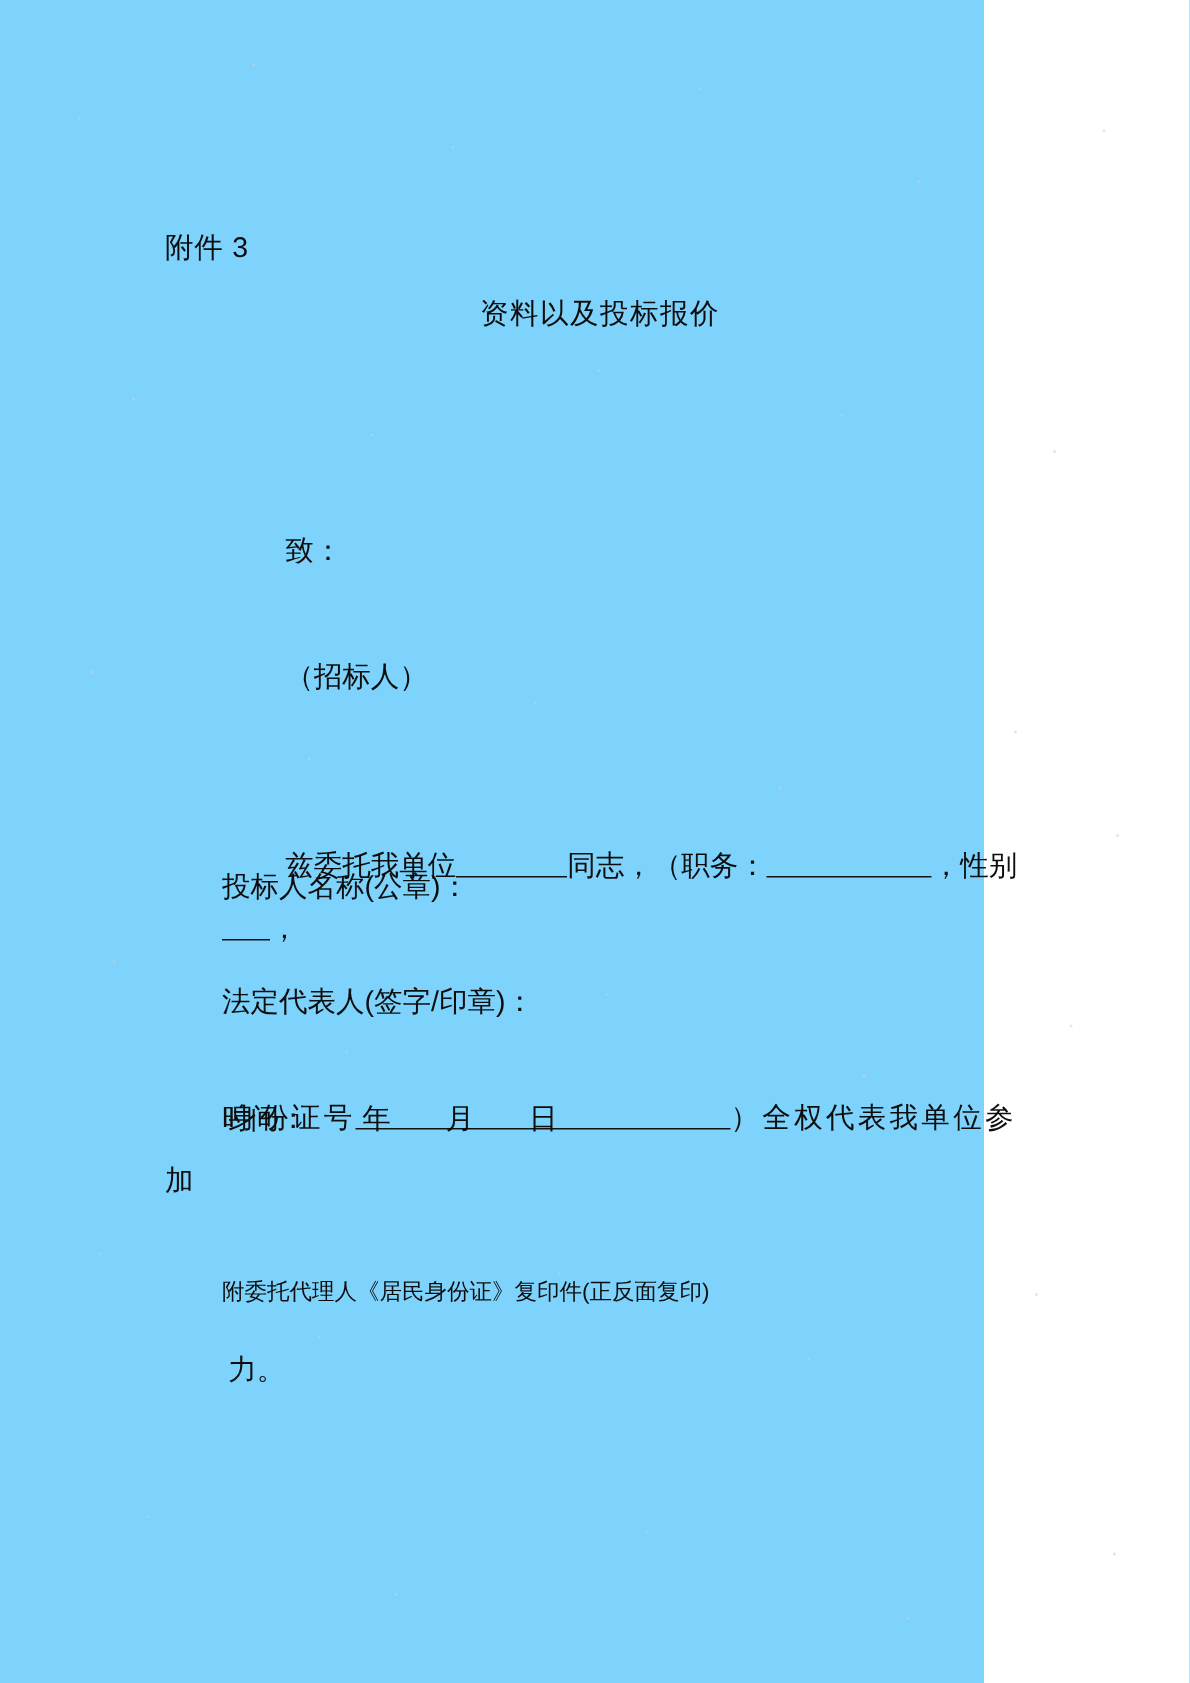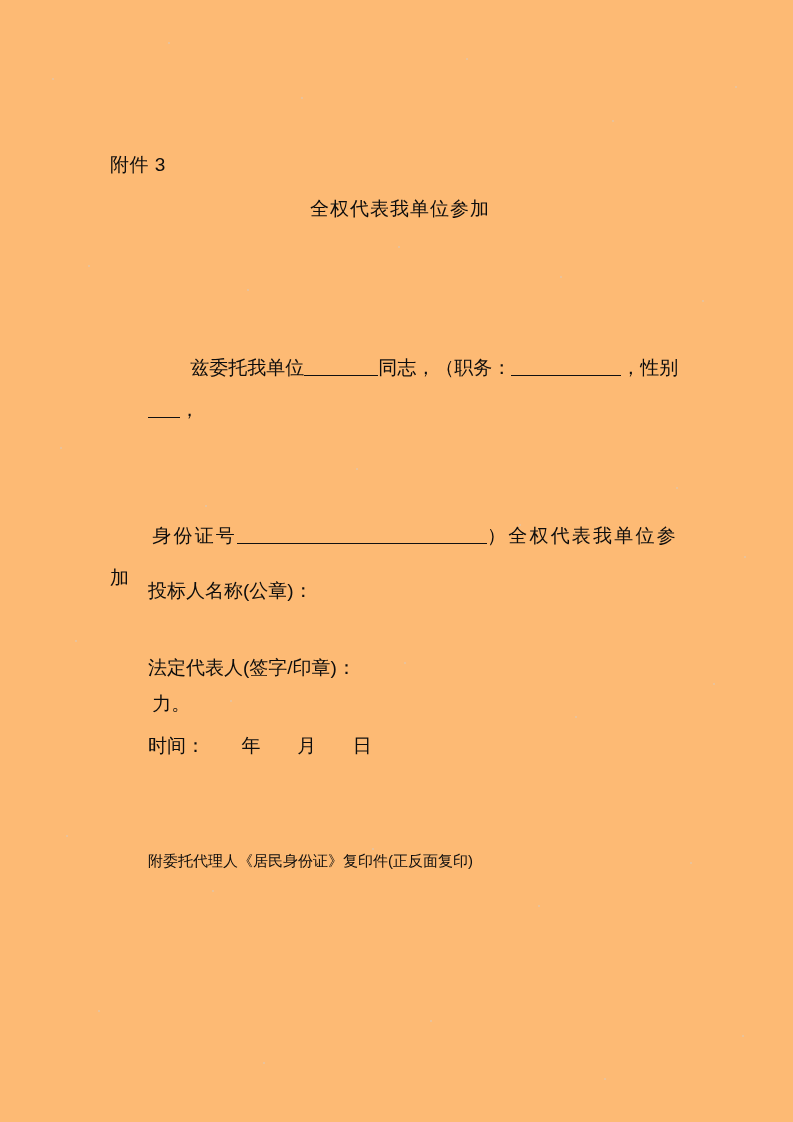--- a/index.html
+++ b/index.html
@@ -12,23 +12,23 @@
     background: #ffffff;
     font-family: "Liberation Serif", "DejaVu Serif", serif;
     color: #0d0d0d;
     position: relative;
     overflow: hidden;
   }
   .page {
     position: absolute;
     left: 0;
     top: 0;
-    width: 793px;
+    width: 656px;
     height: 1122px;
-    background: #fdba74;
+    background: #7dd3fc;
   }
   
   .speckle {
     position: absolute;
     width: 2px;
     height: 2px;
     background: #cfcfcf;
     border-radius: 50%;
     opacity: .55;
   }
@@ -163,24 +163,29 @@
   <div class="speckle" style="left:98px; top:1010px;"></div>
   <div class="speckle" style="left:263px; top:1062px;"></div>
   <div class="speckle" style="left:430px; top:1020px;"></div>
   <div class="speckle" style="left:604px; top:1078px;"></div>
   <div class="speckle" style="left:742px; top:1035px;"></div>
 
   <div class="content">
 
     <div class="attachment-label">附件 3</div>
 
-    <div class="doc-title">全权代表我单位参加</div>
+    <div class="doc-title">资料以及投标报价</div>
 
     <div class="body-block">
 
+      <div class="line addressee-line">
+        <span>致：</span>
+        <span class="addressee-gap"></span>
+        <span>（招标人）</span>
+      </div>
 
       <div class="line indent">
         <span>兹委托我单位</span><span class="blank-s"></span><span>同志，（职务：</span><span class="blank-m"></span><span>，性别</span><span class="blank-xs"></span><span>，</span>
       </div>
 
       <div class="line">
         <span class="just-wide">身份证号</span><span class="blank-l"></span><span class="just-wide">）全权代表我单位参加</span>
       </div>
 
 

